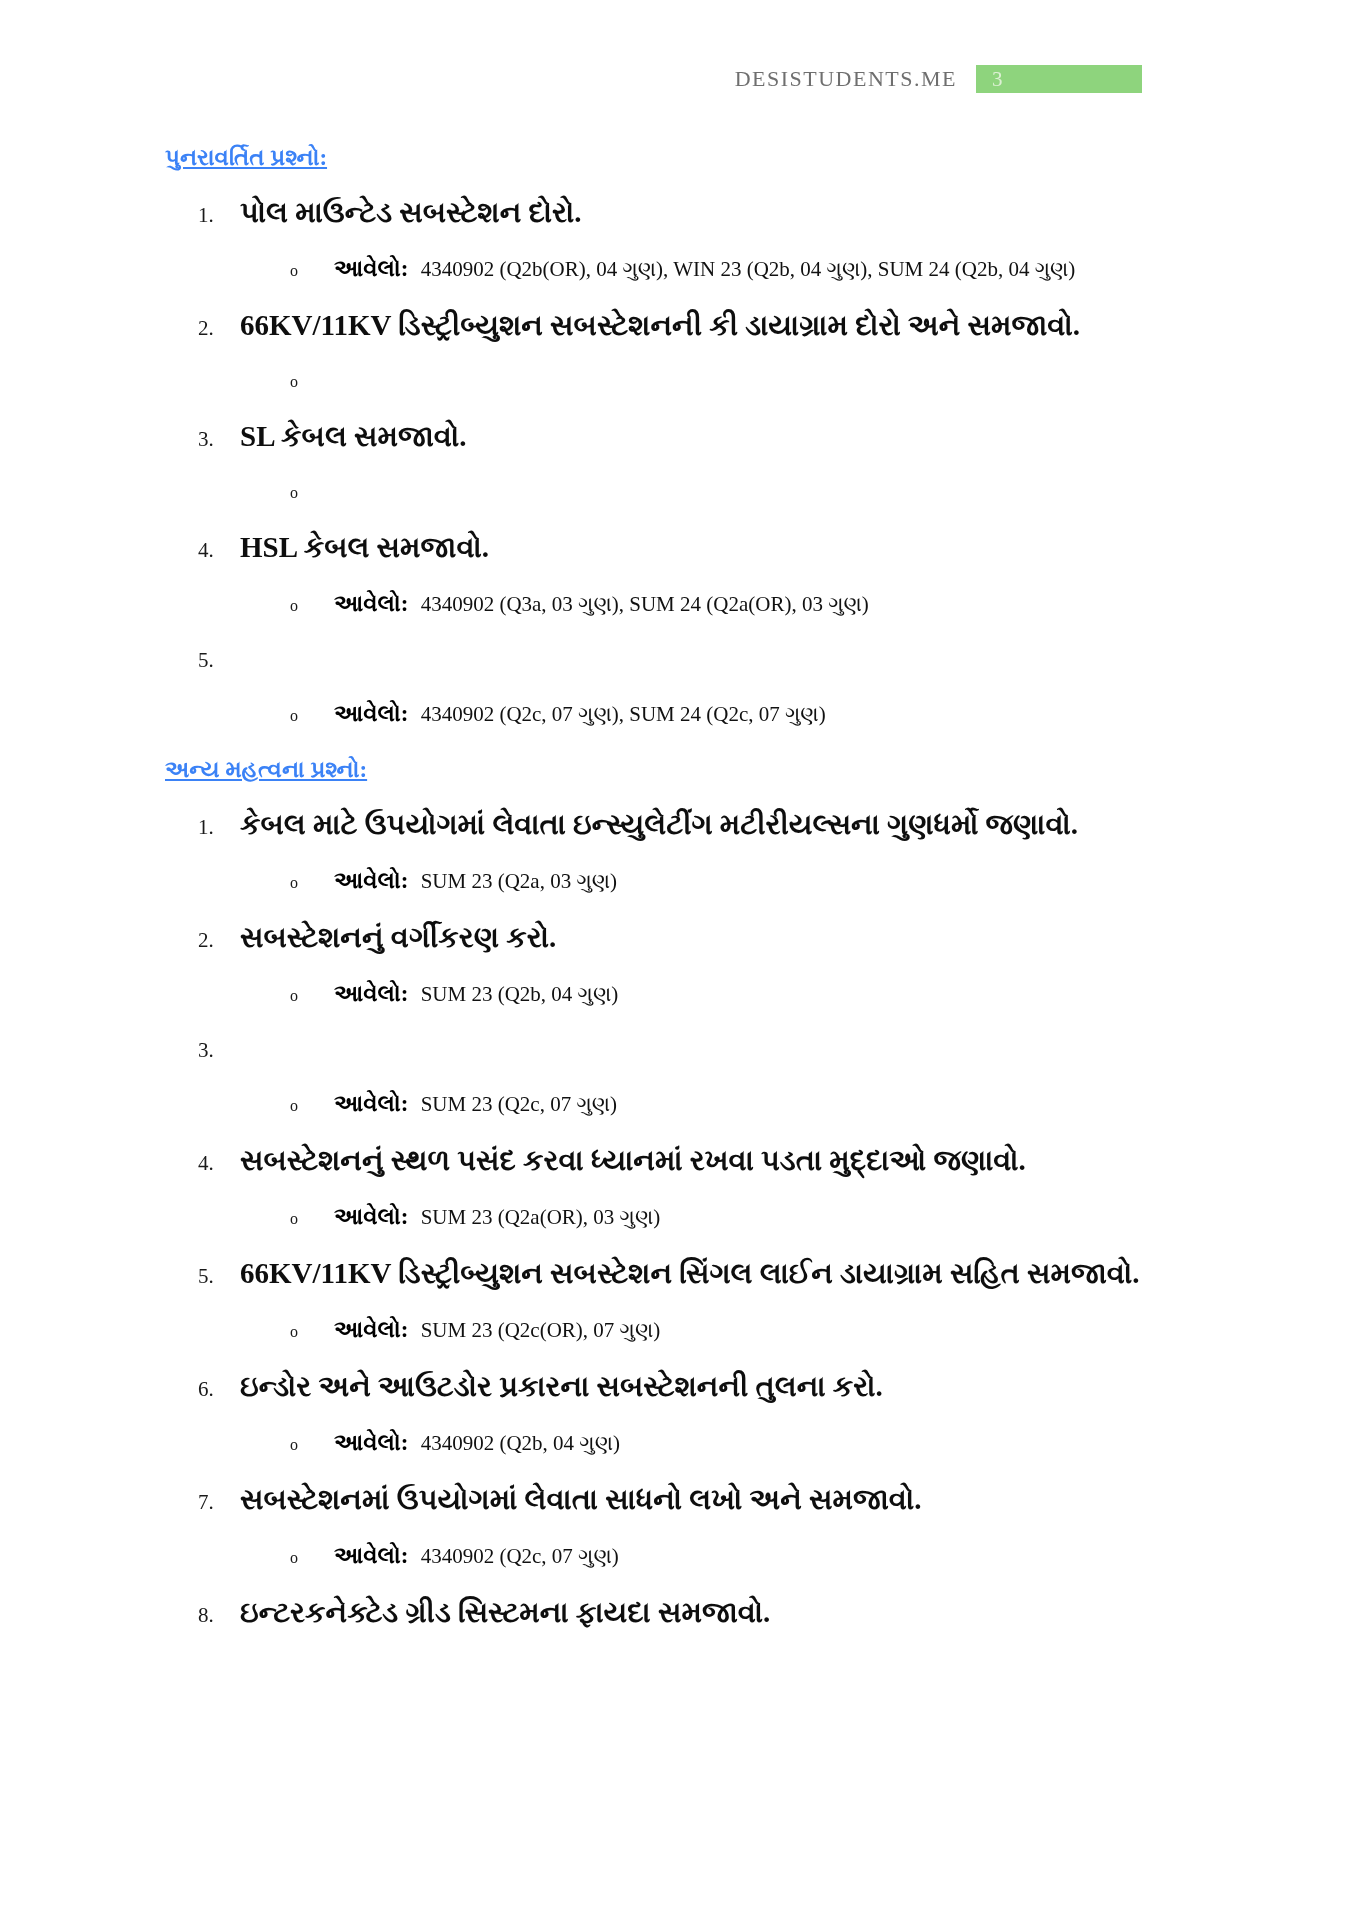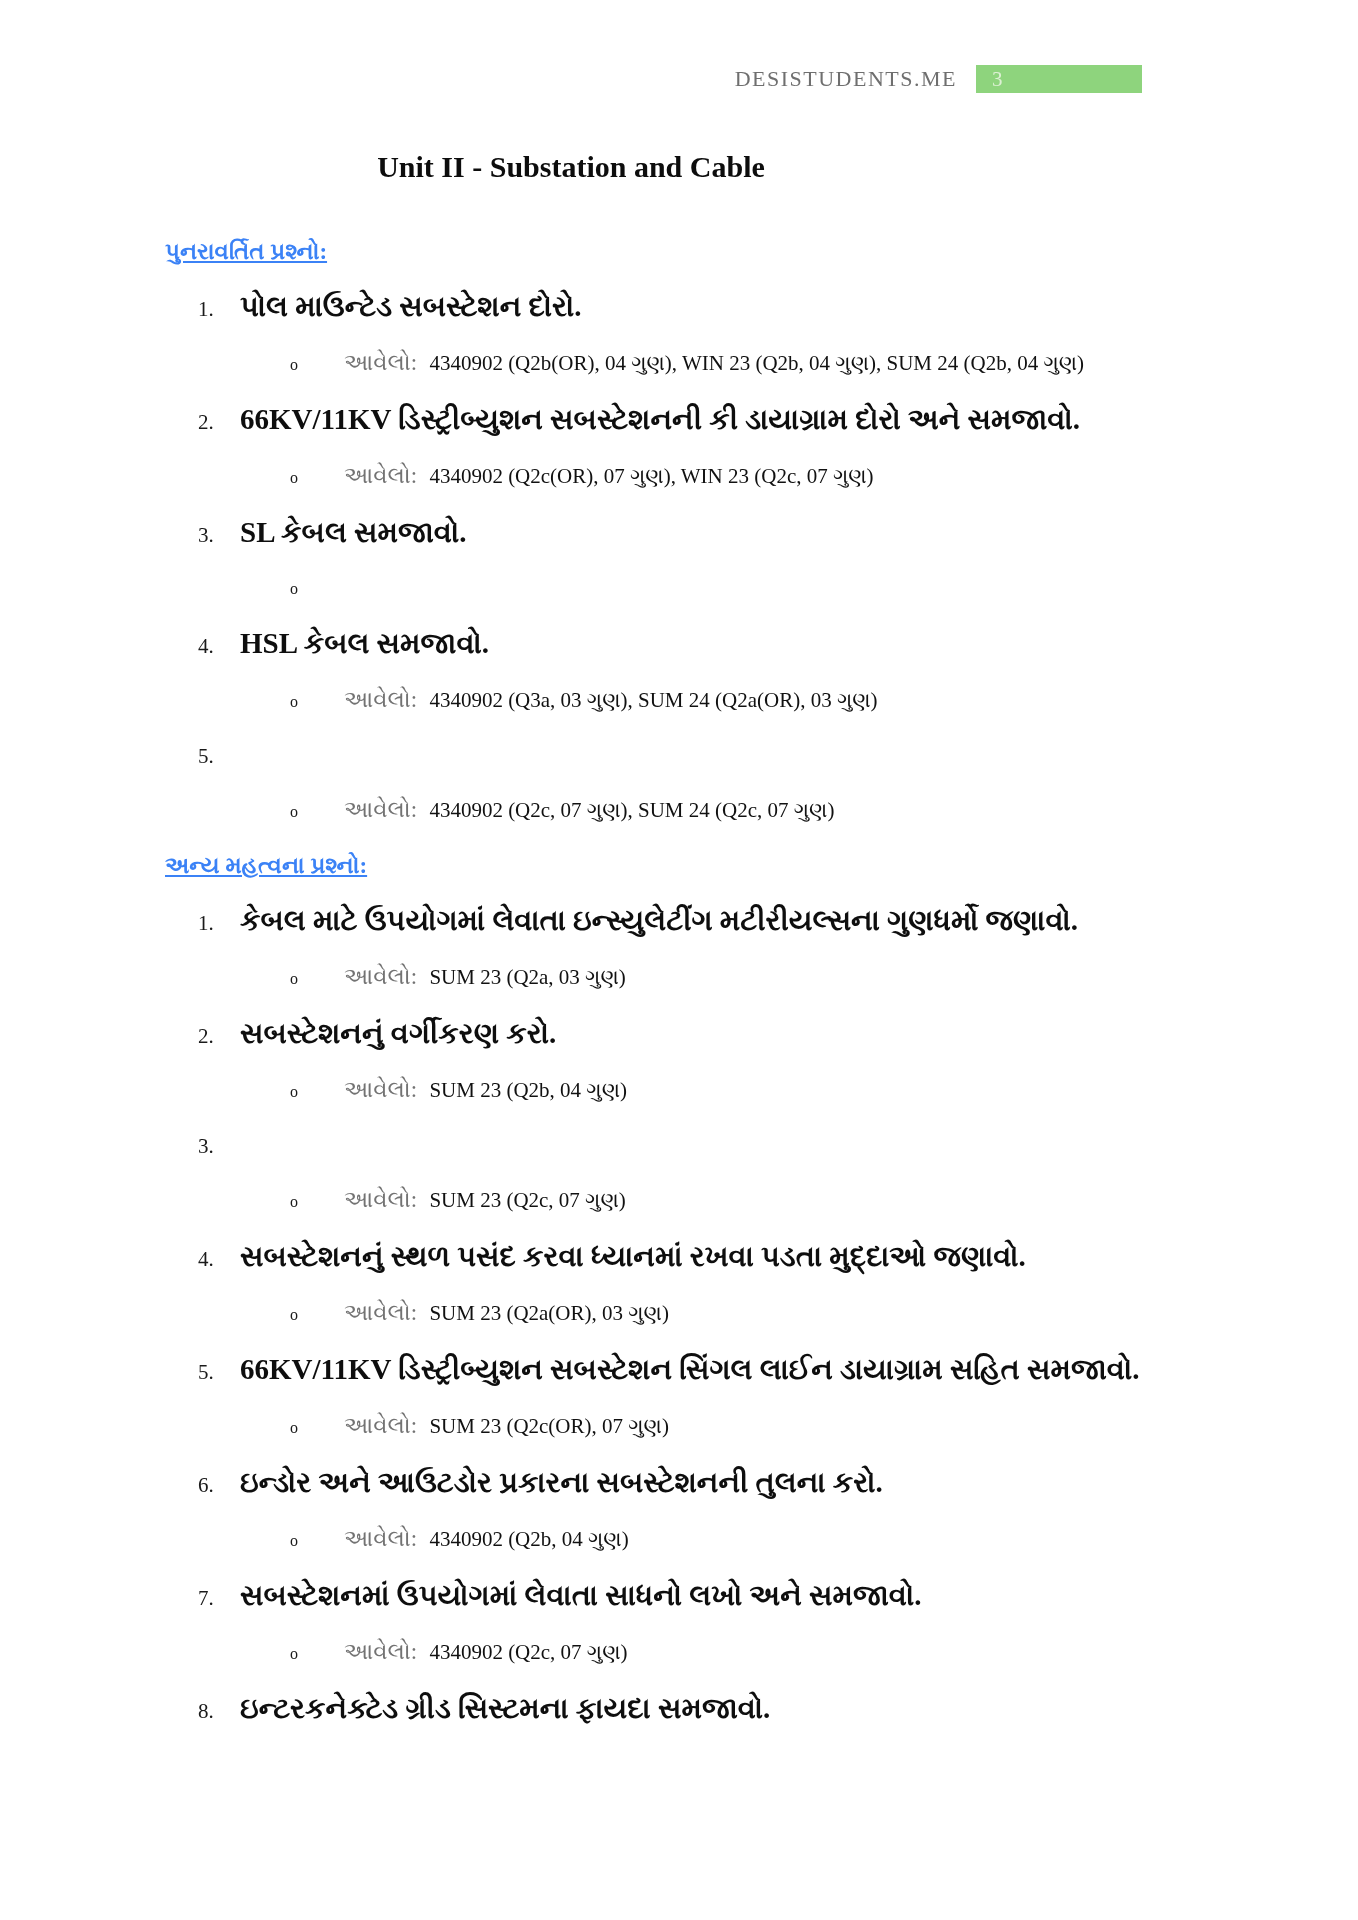--- a/index.html
+++ b/index.html
@@ -103,40 +103,38 @@
     font-size: 16px;
     color: #1a1a1a;
   }
   .sub-text {
     font-size: 21px;
     max-width: 835px;
     color: #111;
   }
   .sub-label {
     font-size: 23px;
-    font-weight: normal;
+    font-weight: bold;
     margin-right: 7px;
-    color: #737373;
-    margin-left: 10px;
+    color: #000000;
   }
 </style>
 </head>
 <body>
 
 <div class="page">
 
   <div class="header">
     <span class="site-name">DESISTUDENTS.ME</span>
     <div class="page-badge" style="background: rgb(142, 212, 125);">
       <span class="num">3</span>
     </div>
   </div>
 
   <div class="content">
-    <h1 class="doc-title">Unit II - Substation and Cable</h1>
     <div class="sections">
   <section>
     <h2 class="section-heading">પુનરાવર્તિત પ્રશ્નો:</h2>
     <div>
   <div>
     <div class="q-row">
       <span class="q-num">1.</span>
       <span class="q-text">પોલ માઉન્ટેડ સબસ્ટેશન દોરો.</span>
     </div>
     <div class="sub-row">
@@ -147,23 +145,20 @@
     </div>
   </div>
 
   <div>
     <div class="q-row">
       <span class="q-num">2.</span>
       <span class="q-text">66KV/11KV ડિસ્ટ્રીબ્યુશન સબસ્ટેશનની કી ડાયાગ્રામ દોરો અને સમજાવો.</span>
     </div>
     <div class="sub-row">
       <span class="bullet-marker">o</span>
-      <span class="sub-text">
-        <span class="sub-label">આવેલો:</span><span> 4340902 (Q2c(OR), 07 ગુણ), WIN 23 (Q2c, 07 ગુણ)</span>
-      </span>
     </div>
   </div>
 
   <div>
     <div class="q-row">
       <span class="q-num">3.</span>
       <span class="q-text">SL કેબલ સમજાવો.</span>
     </div>
     <div class="sub-row">
       <span class="bullet-marker">o</span>

